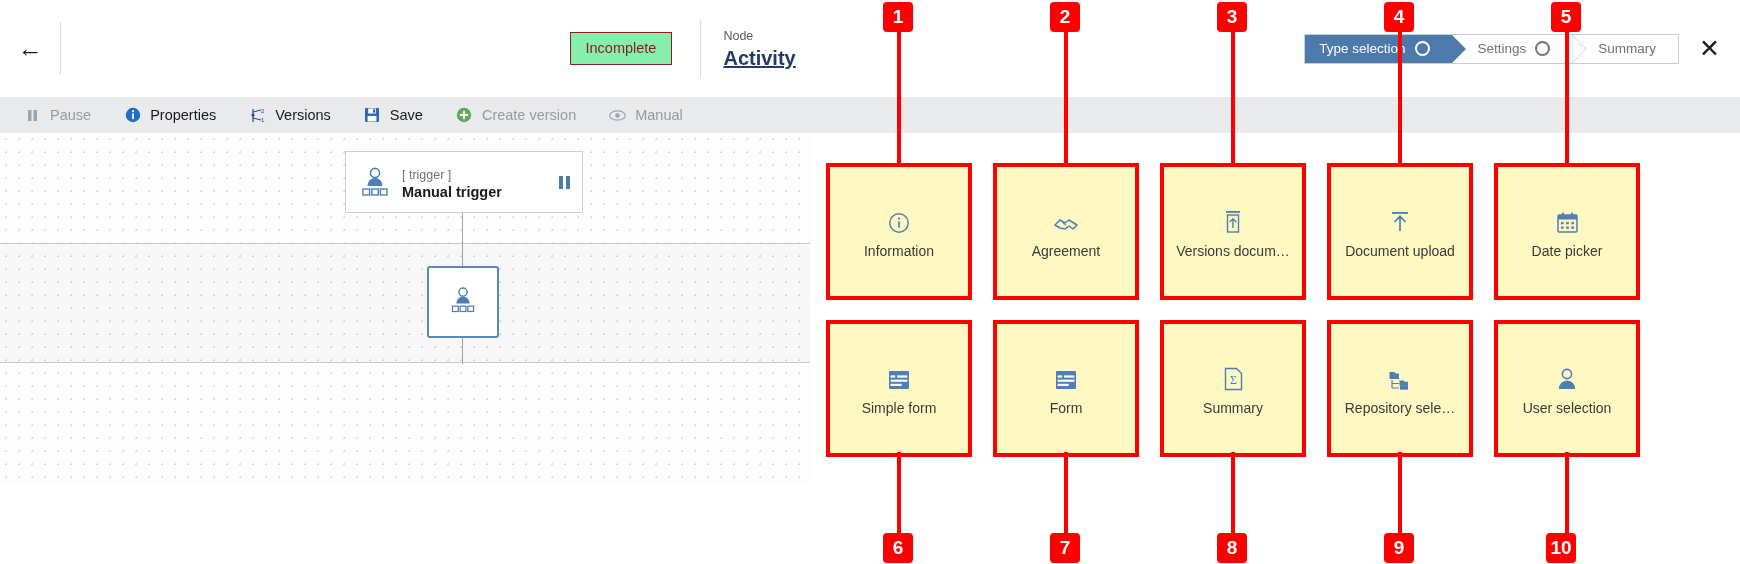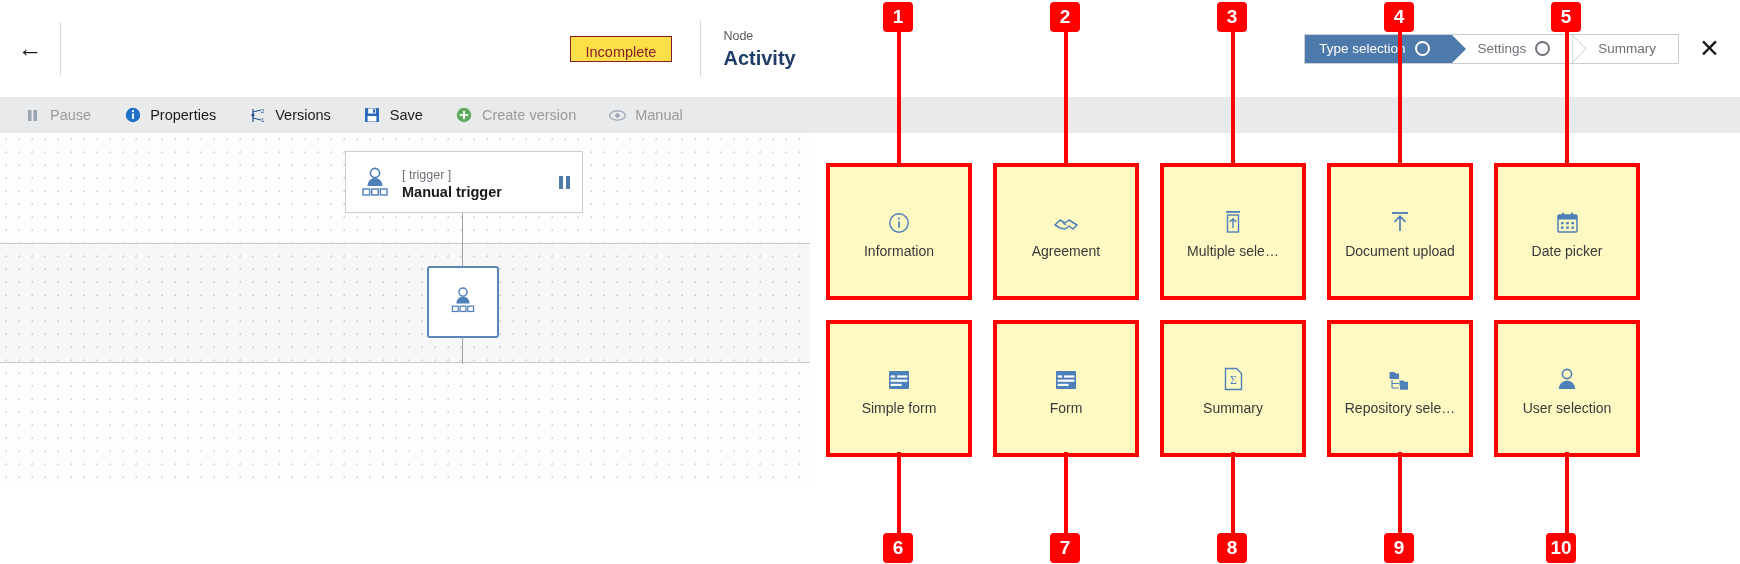--- a/index.html
+++ b/index.html
@@ -25,28 +25,28 @@
   .title-block { padding-left: 22px; display: flex; flex-direction: column;
      justify-content: center; }
   .t-kicker { font-size: 12.5px; color: #5a5a5a; line-height: 1.5; }
   .t-main { font-size: 20px; color: #1f3c66; font-weight: bold; line-height: 1.25;
      margin-top: 1px; }
   .t-sub { font-size: 12px; color: #4a4a4a; font-style: italic; letter-spacing: .4px;
      margin-top: 2px; }
   .hdr-spacer { flex: 1; }
   .badge-incomplete {
     align-self: center; border: 1px solid #8a1c2b; color: #8a1c2b;
-    font-size: 14.5px; padding: 7px 15px 1px; background: #fde047; cursor: pointer;
+    font-size: 14.5px; padding: 7px 15px 8px; background: #86efac; cursor: pointer;
     white-space: nowrap;
   }
   .node-divider { width: 1px; background: #d9d9d9; margin: 20px 0 20px 28px; }
   .node-block { padding-left: 22px; display: flex; flex-direction: column;
     justify-content: center; }
   .n-kicker { font-size: 12.5px; color: #5a5a5a; line-height: 1.5; }
-  .n-main { font-size: 20px; color: #1f3c66; font-weight: bold; margin-top: 1px; }
+  .n-main { font-size: 20px; color: #1f3c66; font-weight: bold; margin-top: 1px; text-decoration: underline; }
 
   
   .stepper { align-self: center; display: flex; align-items: stretch; height: 30px;
      border: 1px solid #c9ced6; margin-left: auto; }
   .step { position: relative; display: flex; align-items: center; gap: 9px;
      padding: 0 22px 0 18px; font-size: 13.5px; background: #fff; color: #6d7278;
      cursor: pointer; white-space: nowrap; }
   .step.active { background: #4d79ab; color: #ffffff; padding-left: 14px; }
   .step + .step { padding-left: 26px; }
   .step-arrow { position: absolute; right: -14px; top: 0; width: 14px; height: 28px;
@@ -311,21 +311,21 @@
       </div>
 
       <div class="tile marked" style="left:334px; top:0px;">
         <span class="tile-ico">
           <svg width="22" height="24" viewBox="0 0 22 24">
               <rect x="4" y="1" width="14" height="1.8" fill="#4d7fb8"></rect>
               <rect x="5.5" y="5" width="11" height="17" fill="none" stroke="#4d7fb8" stroke-width="1.4"></rect>
               <path d="M11 18 L11 9 M7.8 12 L11 8.8 L14.2 12" stroke="#4d7fb8" stroke-width="1.4" fill="none"></path>
             </svg>
         </span>
-        <span class="tile-lbl">Multiple sele…</span>
+        <span class="tile-lbl">Versions docum…</span>
       </div>
 
       <div class="tile marked" style="left:501px; top:0px;">
         <span class="tile-ico">
           <svg width="24" height="24" viewBox="0 0 24 24">
               <rect x="4" y="2" width="16" height="1.9" fill="#4d7fb8"></rect>
               <path d="M12 21 L12 7 M6.5 12 L12 6.3 L17.5 12" stroke="#4d7fb8" stroke-width="1.7" fill="none"></path>
             </svg>
         </span>
         <span class="tile-lbl">Document upload</span>

